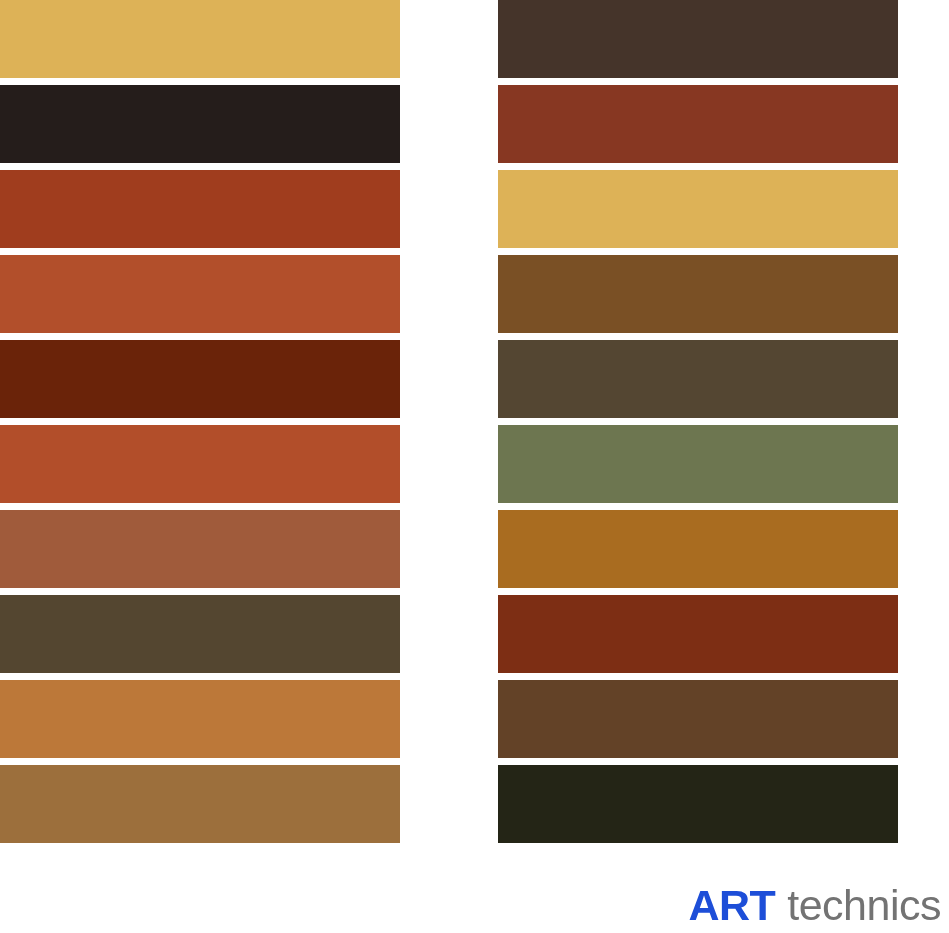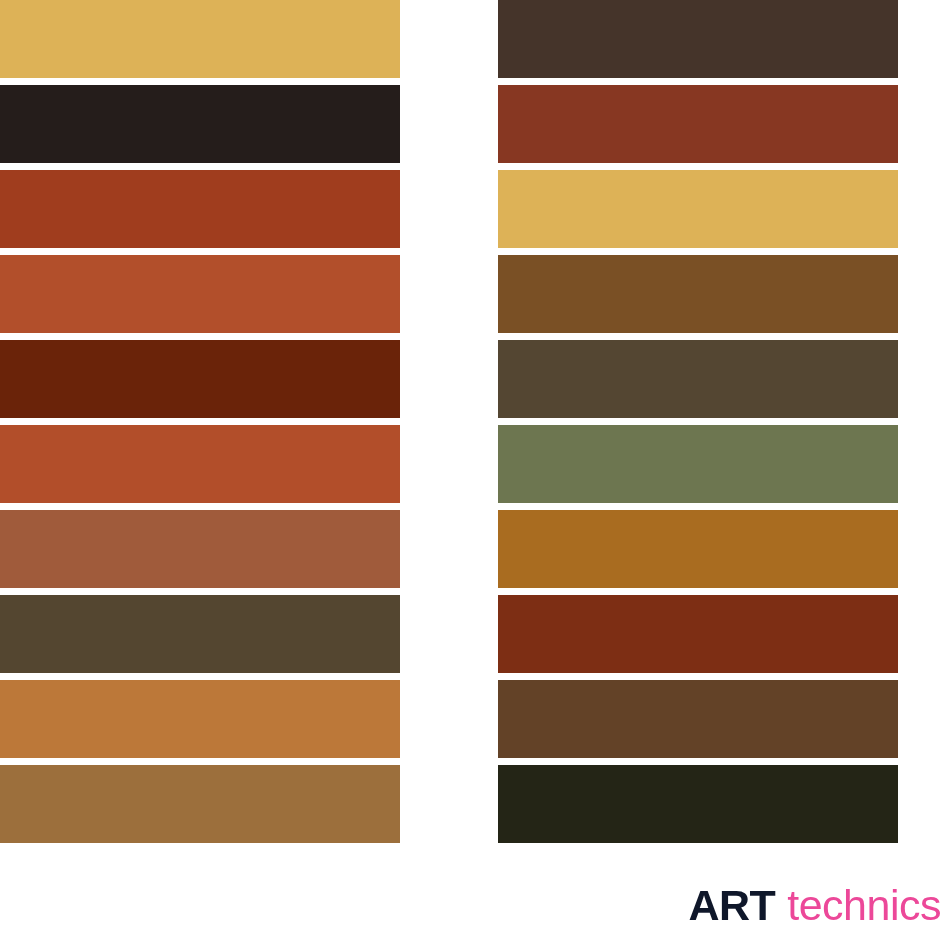--- a/index.html
+++ b/index.html
@@ -105,15 +105,15 @@
       <div class="swatch" style="background-color: rgb(109, 118, 80);"></div>
       <div class="swatch" style="background-color: rgb(169, 108, 32);"></div>
       <div class="swatch" style="background-color: rgb(125, 46, 20);"></div>
       <div class="swatch" style="background-color: rgb(99, 66, 39);"></div>
       <div class="swatch" style="background-color: rgb(36, 37, 22);"></div>
     </div>
 
 </div>
 
 <div id="brand-logo">
-  <span id="brand-mark-art" style="color: #0f172a;">ART</span>
-  <span id="brand-mark-technics" style="color: #ec4899;">technics</span>
+  <span id="brand-mark-art" style="color: #1d4ed8;">ART</span>
+  <span id="brand-mark-technics" style="color: #737373;">technics</span>
 </div>
 
 </body></html>

